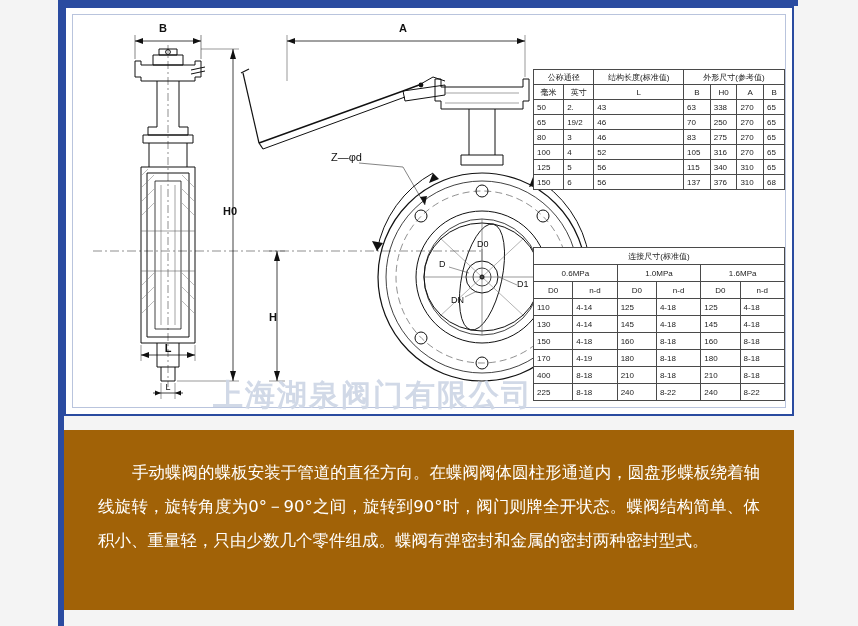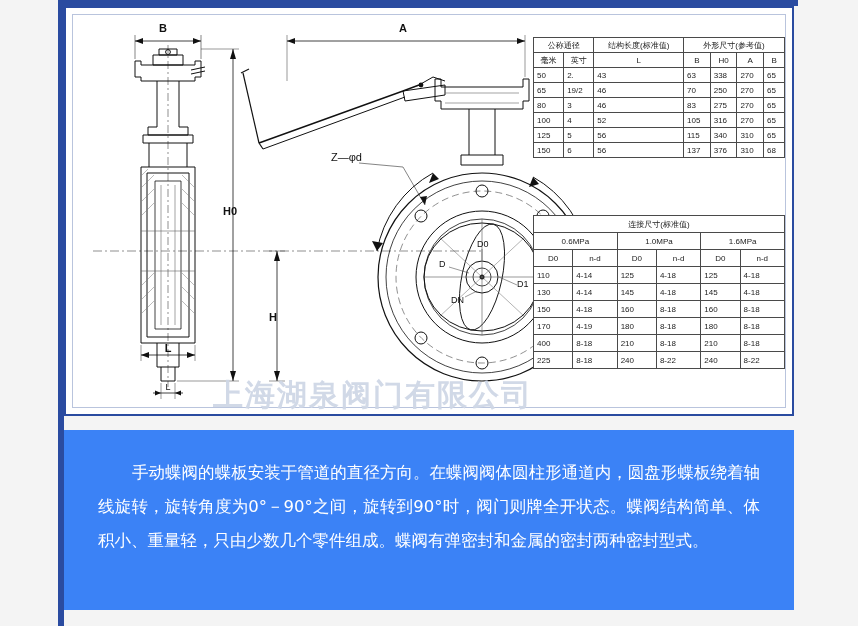--- a/index.html
+++ b/index.html
@@ -63,20 +63,21 @@
     top: 0;
   }
   
   .tbl {
     position: absolute;
     border-collapse: collapse;
     font-family: "Liberation Sans", sans-serif;
     font-size: 8px;
     color: #222;
     background: #fff;
+    margin-top: 32px;
   }
   .tbl td, .tbl th {
     border: 1px solid #4a4a4a;
     padding: 1px 3px;
     text-align: left;
     font-weight: normal;
     white-space: nowrap;
     height: 12px;
     line-height: 11px;
   }
@@ -100,21 +101,21 @@
     white-space: nowrap;
     text-align: right;
   }
   
   .desc {
     position: absolute;
     left: 64px;
     top: 430px;
     width: 730px;
     height: 180px;
-    background: #3b82f6;
+    background: #a16207;
     color: #ffffff;
     box-sizing: border-box;
     padding: 26px 34px 20px 34px;
     font-size: 16.5px;
     line-height: 34px;
     text-align: justify;
     font-family: "DejaVu Sans", sans-serif;
   }
   .desc p {
     margin: 0;

